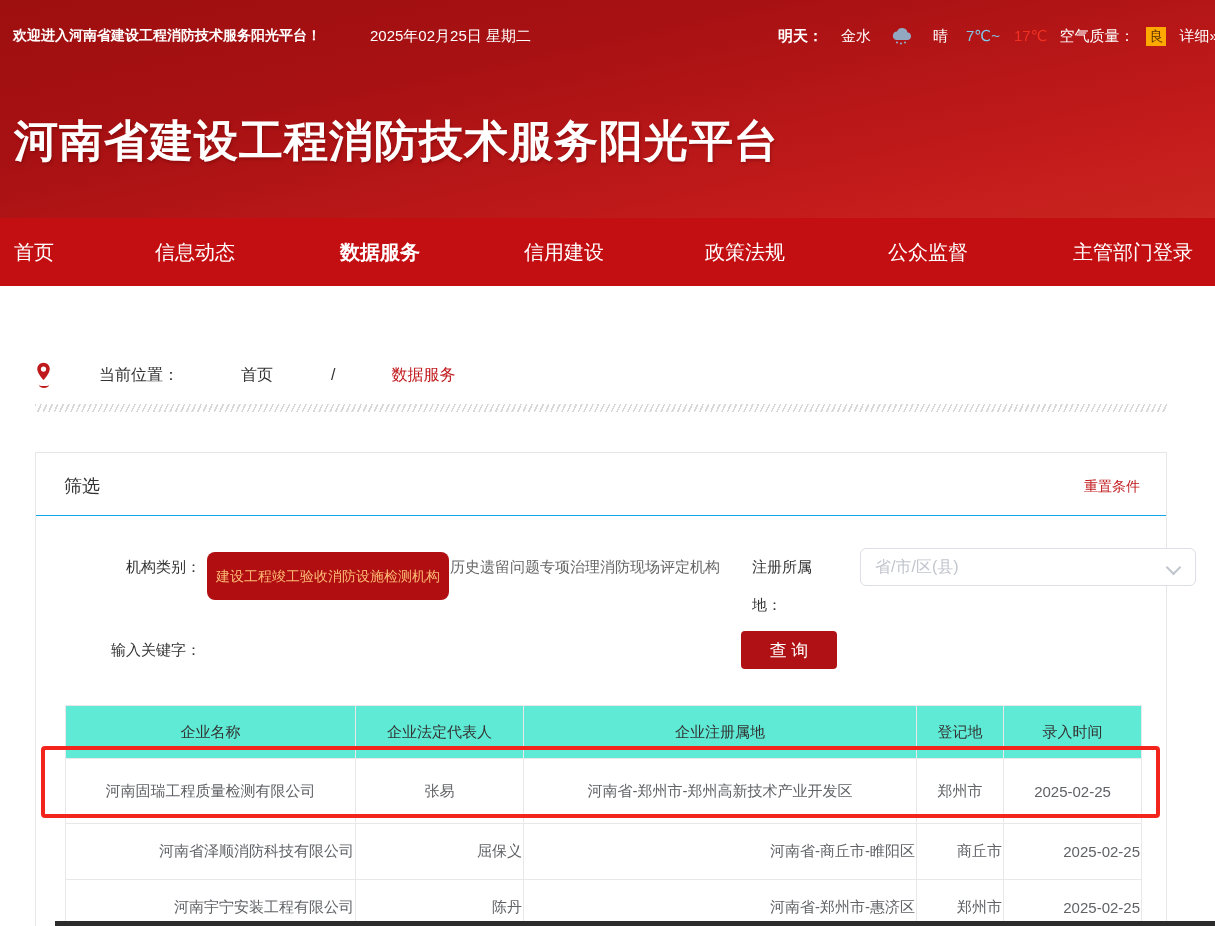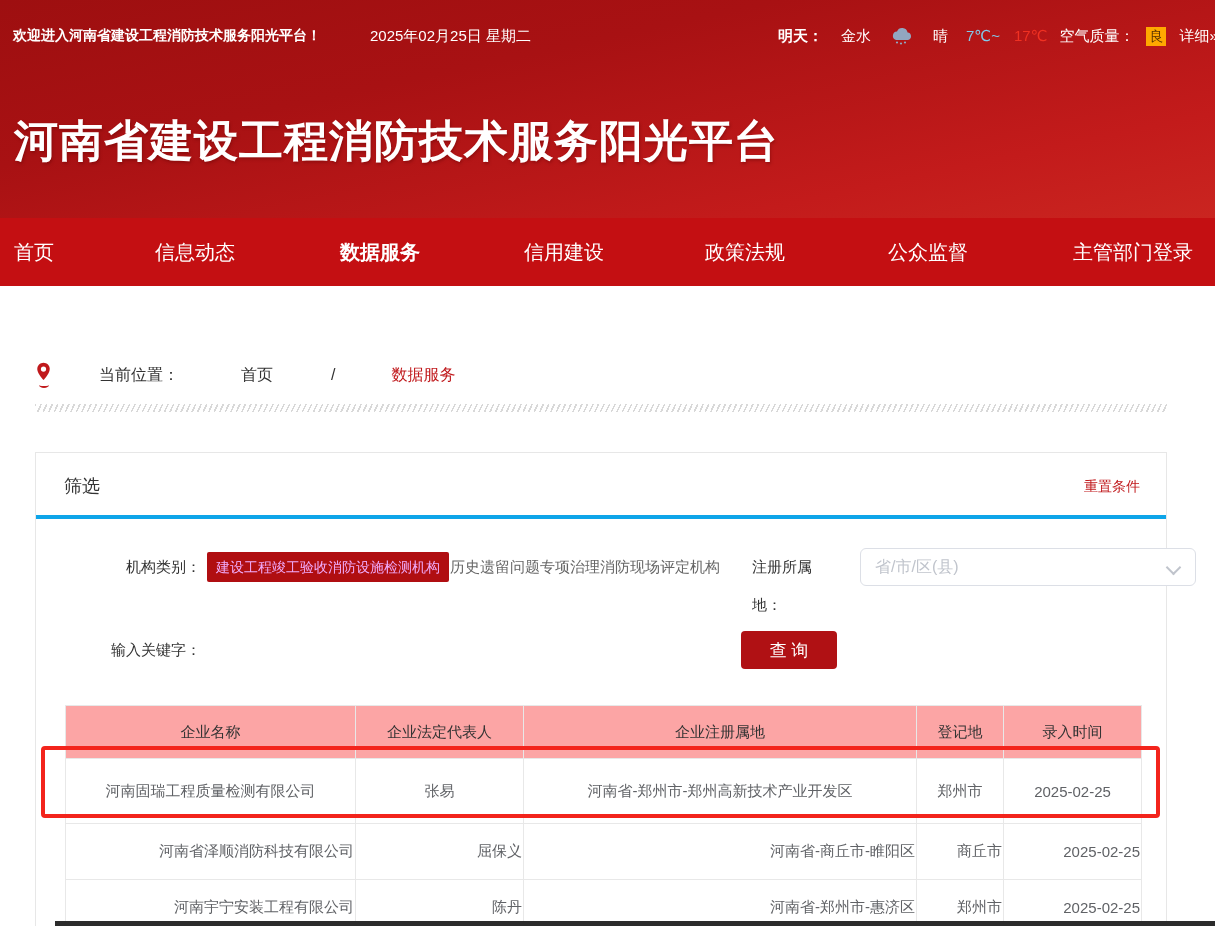--- a/index.html
+++ b/index.html
@@ -40,30 +40,30 @@
   
   .slashline{
     position:absolute;top:404px;left:35px;width:1133px;height:8px;
     background:repeating-linear-gradient(115deg,#d8d8d8 0 1.5px,transparent 1.5px 5px);
   }
   
   .filter-card{
     position:absolute;top:452px;left:35px;width:1132px;height:474px;
     border:1px solid #e7e7e7;border-bottom:none;background:#fff;box-sizing:border-box;
   }
-  .filter-header{position:relative;height:62px;border-bottom:4px solid #0ea5e9;}
+  .filter-header{position:relative;height:62px;border-bottom:1px solid #0ea5e9;}
   .filter-title{position:absolute;left:28px;top:21px;font-size:18px;color:#333;}
   .reset-link{position:absolute;right:26px;top:25px;font-size:14px;color:#c0191c;cursor:pointer;}
   .frow{position:absolute;left:0;width:100%;height:38px;}
   .frow1{top:95px;}
   .frow2{top:178px;}
   .flabel{position:absolute;left:25px;width:140px;text-align:right;font-size:15px;color:#333;line-height:38px;}
   .chip-selected{
-    position:absolute;left:171px;top:4px;height:30px;line-height:30px;padding:0 9px;
-    background:#b00e11;color:#f0abfc;font-size:14px;border-radius:2px;cursor:pointer;white-space:nowrap;
+    position:absolute;left:171px;top:4px;height:30px;line-height:30px;padding:9px 9px;
+    background:#b00e11;color:#fdba74;font-size:14px;border-radius:8px;cursor:pointer;white-space:nowrap;
   }
   .chip-plain{position:absolute;left:414px;top:4px;line-height:30px;font-size:15px;color:#666;cursor:pointer;white-space:nowrap;}
   .region-label{position:absolute;left:716px;width:86px;font-size:15px;color:#333;line-height:38px;}
   .region-select{
     position:absolute;left:804px;top:0;width:336px;height:38px;border:1px solid #dcdfe6;border-radius:6px;
     box-sizing:border-box;cursor:pointer;background:#fff;margin-left:20px;
   }
   .region-placeholder{position:absolute;left:14px;top:0;line-height:36px;font-size:16px;color:#c0c4cc;}
   .chevron{
     position:absolute;right:16px;top:13px;width:9px;height:9px;
@@ -76,21 +76,21 @@
   }
   .kw-input::placeholder{color:#c0c4cc;}
   .query-btn{
     position:absolute;left:705px;top:0;width:96px;height:38px;background:#b01114;color:#fff;
     font-size:17px;border:none;border-radius:4px;cursor:pointer;
     font-family:"Liberation Sans","DejaVu Sans",sans-serif;
   }
   
   .data-table{position:absolute;left:29px;top:252px;width:1076px;border-collapse:collapse;table-layout:fixed;}
   .data-table th,.data-table td{border:1px solid #e8e8e8;text-align:center;font-weight:normal;overflow:hidden;white-space:nowrap;}
-  .data-table th{height:50px;font-size:15px;color:#333;background:#fca5a5;}
+  .data-table th{height:50px;font-size:15px;color:#333;background:#5eead4;}
   .data-table td{font-size:15px;color:#606266;}
   .row-first td{height:62px;}
   .row-rest td{height:53px;text-align:right;}
   
   .highlight-rect{
     position:absolute;left:41px;top:746px;width:1119px;height:72px;
     border:4px solid #f3241c;border-radius:4px;box-sizing:border-box;z-index:5;pointer-events:none;
   }
   
   .footer-bar{position:absolute;left:55px;right:0;bottom:0;height:5px;background:#2c2c2c;}

